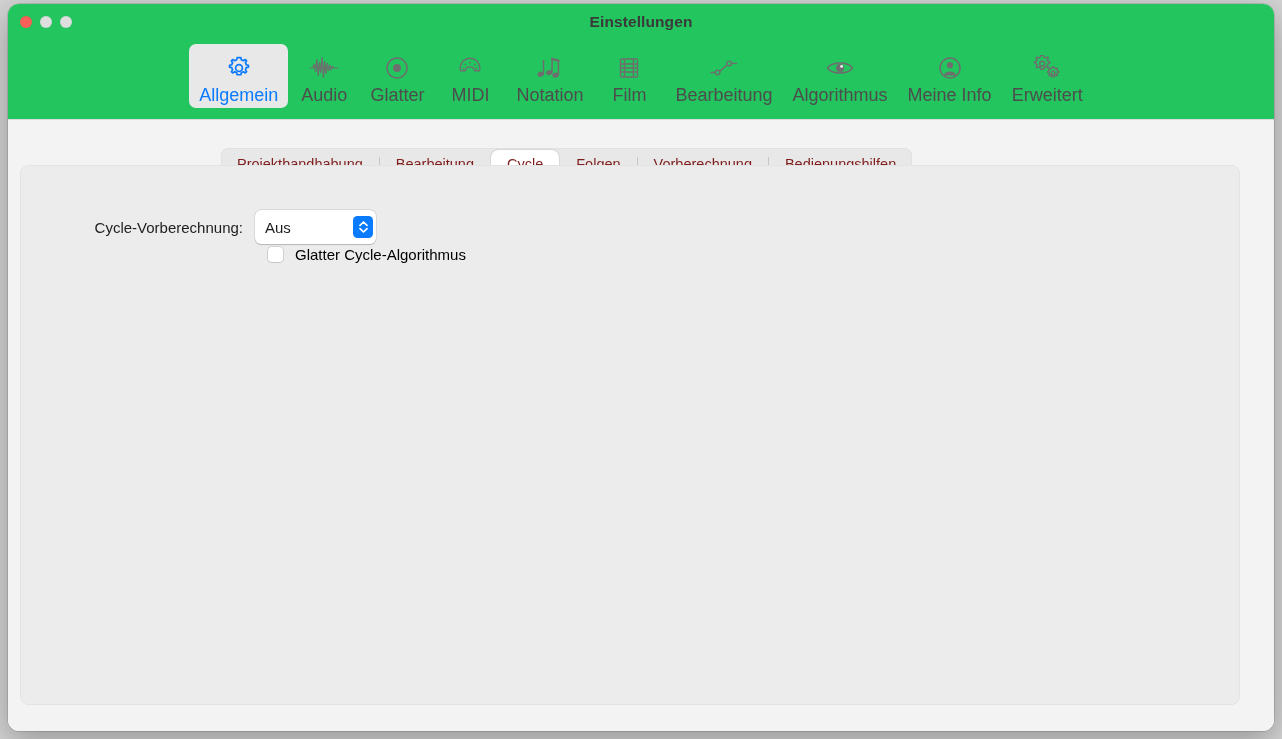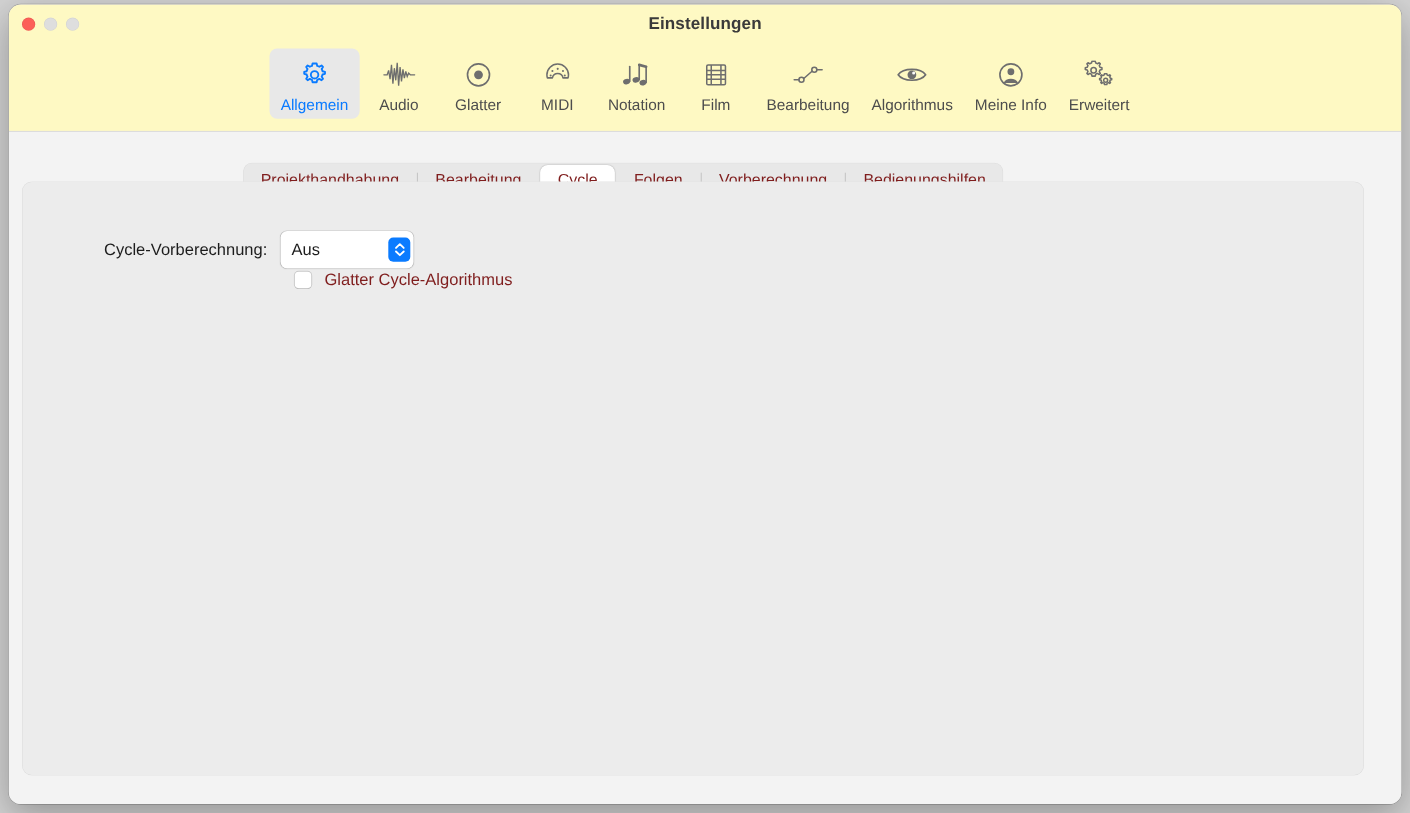--- a/index.html
+++ b/index.html
@@ -25,21 +25,21 @@
     background: #f3f3f3;
     border-radius: 11px;
     box-shadow: 0 10px 34px rgba(0,0,0,0.30), 0 0 0 0.5px rgba(0,0,0,0.22);
     overflow: hidden;
     display: flex;
     flex-direction: column;
   }
 
   
   .titlebar-area {
-    background: #fef9c3;
+    background: #22c55e;
     border-bottom: 1px solid #dcdcdc;
     position: relative;
     height: 115px;
     flex: 0 0 auto;
     text-decoration: underline;
   }
   .traffic-lights {
     position: absolute;
     left: 12px;
     top: 12px;
@@ -92,21 +92,21 @@
   .tb-icon {
     height: 30px;
     display: flex;
     align-items: center;
     justify-content: center;
     color: #6e6e6e;
   }
   .tb-item.selected .tb-icon { color: #0a7bff; }
   .tb-label {
     margin-top: 4px;
-    font-size: 14px;
+    font-size: 18px;
     color: #4d4d4d;
     white-space: nowrap;
     line-height: 16px;
   }
   .tb-item.selected .tb-label { color: #0a7bff; }
 
   
   .body-area {
     flex: 1 1 auto;
     position: relative;
@@ -213,21 +213,21 @@
   .checkbox {
     width: 15px;
     height: 15px;
     background: #ffffff;
     border-radius: 3.5px;
     box-shadow: 0 0.5px 0.5px rgba(0,0,0,0.10), 0 0 0 0.8px #c8c8c8;
     flex: 0 0 auto;
   }
   .checkbox-label {
     font-size: 15px;
-    color: #7f1d1d;
+    color: #000000;
     margin-left: 12px;
     white-space: nowrap;
   }
 </style>
 </head>
 <body>
 
 <div class="window">
 
   <div class="titlebar-area">

